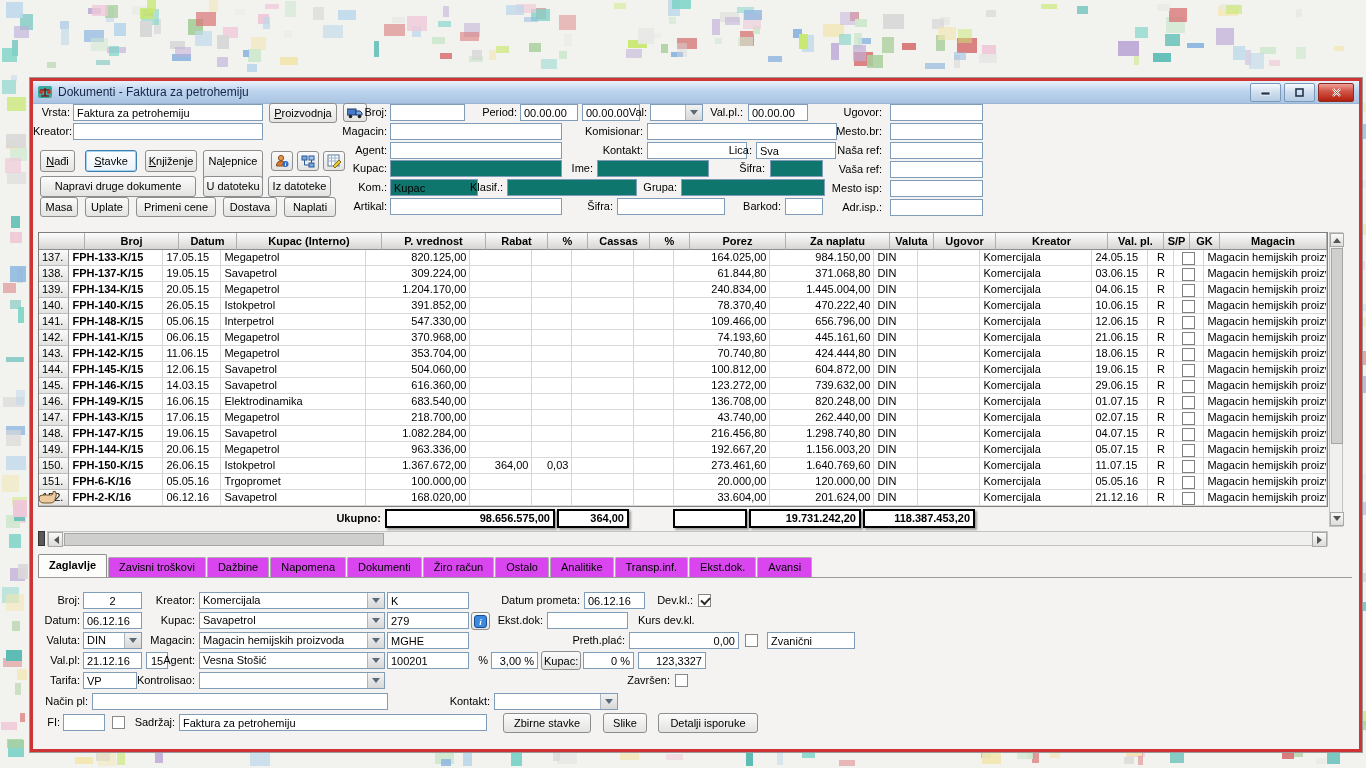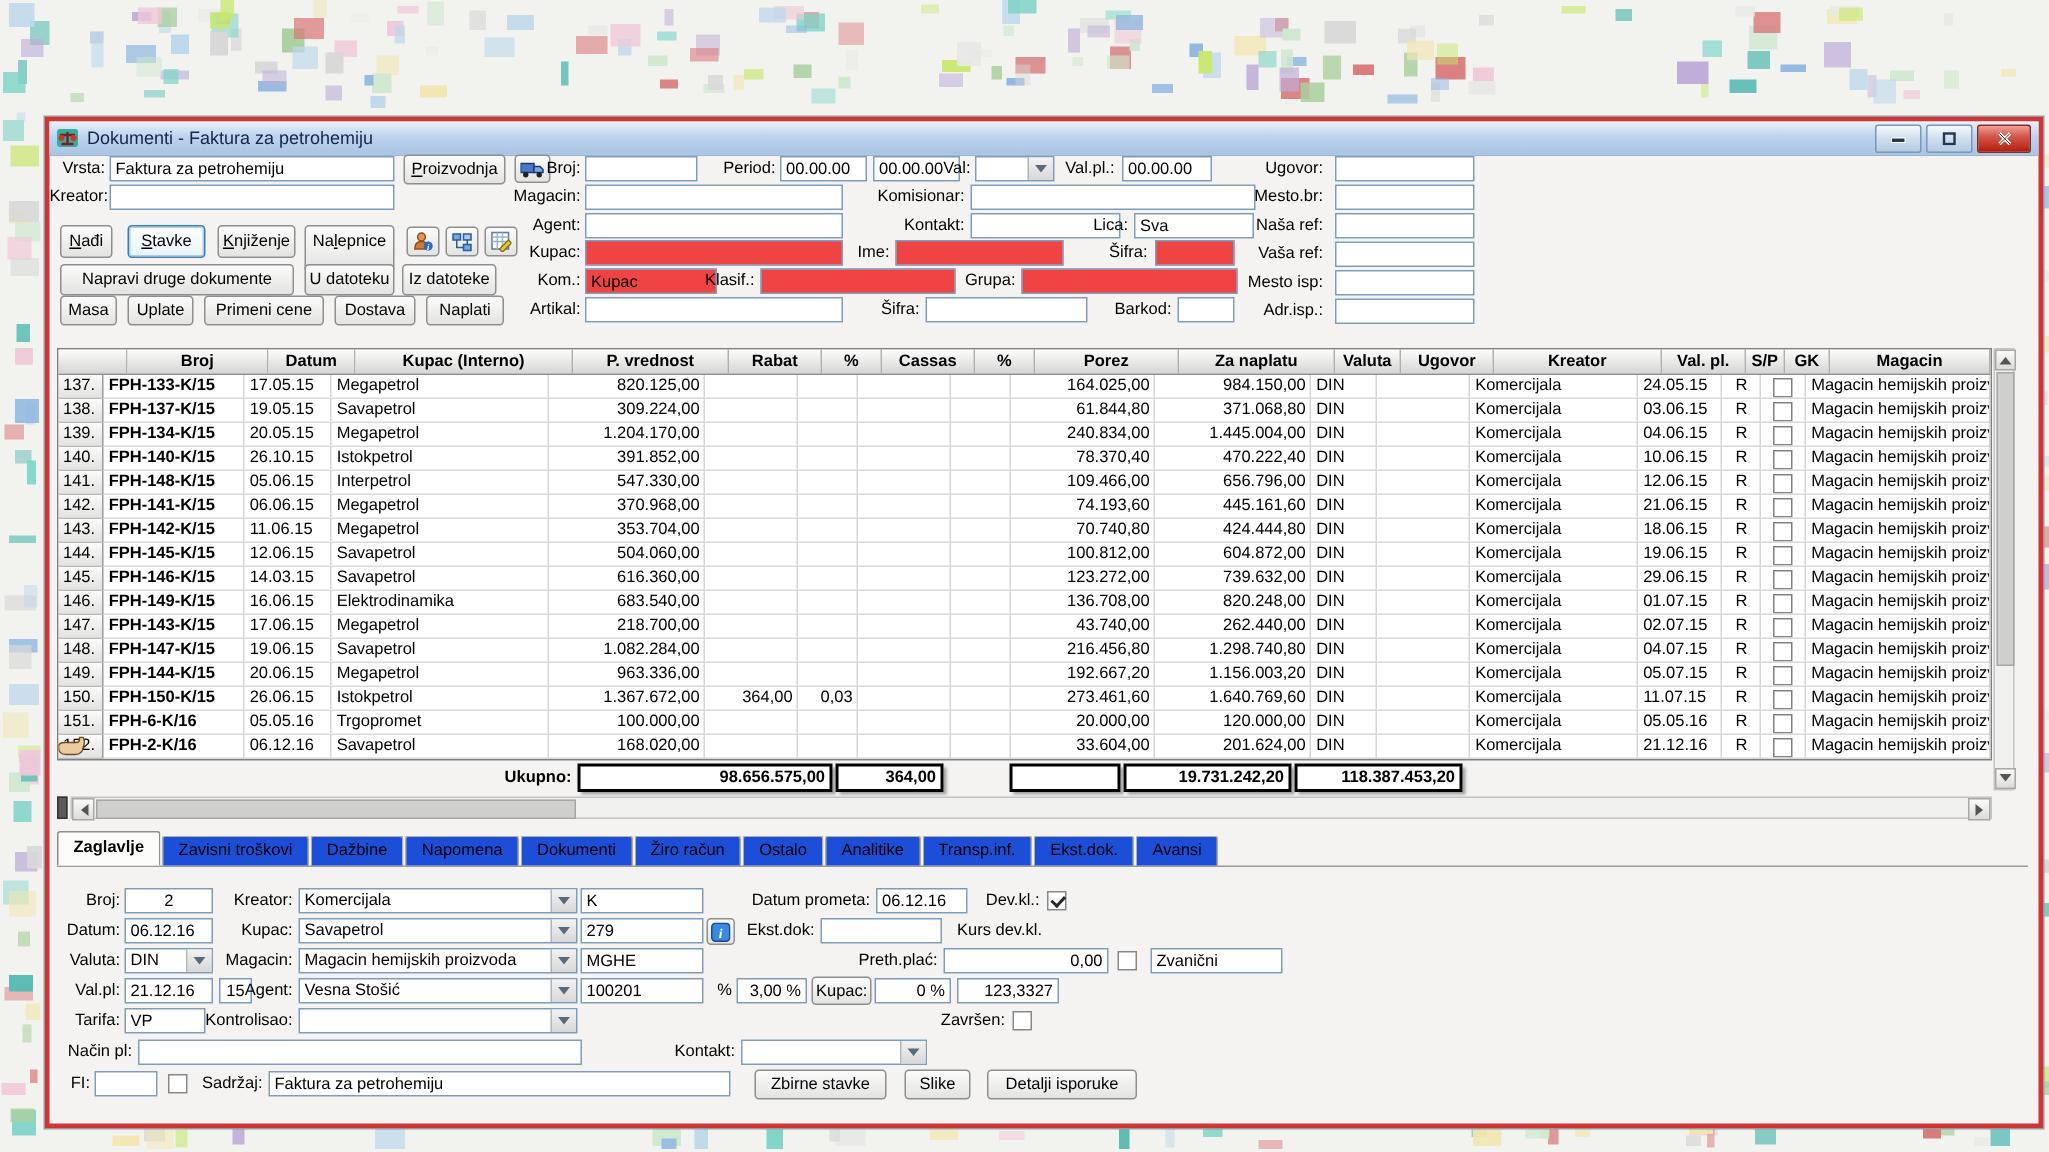--- a/index.html
+++ b/index.html
@@ -15,21 +15,21 @@
   #titlebar .ttl{font-size:12px;color:#15254a;margin-left:5px;white-space:nowrap}
   .wbtns{position:absolute;right:5px;top:2px;display:flex;gap:3px}
   .wbtn{width:29px;height:17px;border:1px solid #7b98b8;border-radius:2px;
         background:linear-gradient(#f6fafd,#cfdeee 50%,#b6cce4);display:flex;align-items:center;justify-content:center}
   .wbtn.close{width:34px;border-color:#8e2b20;background:linear-gradient(#f0a098,#d4584a 40%,#b21f0e)}
   
   .lbl{position:absolute;height:17px;line-height:17px;font-size:11px;color:#000;text-align:right;white-space:nowrap}
   .txt{position:absolute;height:17px;line-height:17px;font-size:11px;color:#000;white-space:nowrap}
   .inp{position:absolute;height:17px;border:1px solid #7f9db9;background:#fff;font:11px "Liberation Sans",sans-serif;
        padding:0 3px;box-sizing:border-box;color:#000;outline:none}
-  .inp.green{background:#ef4444}
+  .inp.green{background:#0f766e}
   .inp.ctr{text-align:center}
   .inp.rt{text-align:right}
   .btn{position:absolute;font:11px "Liberation Sans",sans-serif;color:#000;border:1px solid #8e8e8e;border-radius:3px;
        background:linear-gradient(#fbfbfb,#e3e3e1);text-align:center;box-sizing:border-box;height:20px;line-height:17px;
        padding:1px 2px 0 2px;white-space:nowrap;overflow:hidden}
   .btn.focus{border:1px solid #3c7fb1;box-shadow:inset 0 0 0 1px #a8d0ec;background:linear-gradient(#fdfefe,#eaf4fb)}
   .ibtn{position:absolute;width:22px;height:20px;border:1px solid #8e8e8e;border-radius:3px;
        background:linear-gradient(#fbfbfb,#e3e3e1);display:flex;align-items:center;justify-content:center;box-sizing:border-box}
   .combo{position:absolute;height:17px;border:1px solid #7f9db9;background:#fff;box-sizing:border-box}
   .combo .ct{position:absolute;left:3px;top:0;right:17px;height:15px;line-height:15px;font-size:11px;
@@ -71,21 +71,21 @@
   .tri{width:0;height:0;border:4px solid transparent}
   .tri.left{border-right:5px solid #555;margin-left:-3px}
   .tri.right{border-left:5px solid #555;margin-right:-3px}
   .tri.up{border-bottom:5px solid #555;margin-top:-3px}
   .tri.down{border-top:5px solid #555;margin-bottom:-3px}
   .sthumb{position:absolute;background:#cfcfcd;border:1px solid #a6a6a4;box-sizing:border-box}
   .splitter{position:absolute;width:7px;background:#5a5a5a;border:1px solid #333;box-sizing:border-box}
   
   #tabs{position:absolute;left:5px;top:474px;right:7px;height:22px;border-bottom:1px solid #9a9a9a;display:flex;align-items:flex-end}
   .tab{height:19px;line-height:18px;font-size:11px;padding:0 10px;border:1px solid #adadab;border-bottom:none;
-       background:#1d4ed8;margin-right:1px;border-radius:2px 2px 0 0;white-space:nowrap}
+       background:#d946ef;margin-right:1px;border-radius:2px 2px 0 0;white-space:nowrap}
   .tab.active{height:22px;line-height:21px;background:#fcfcfb;font-weight:bold;border-color:#8e8e8e;position:relative;z-index:2}
   
   svg{display:block}
 </style>
 </head>
 <body>
 
 <div id="screen">
   <div id="noise">
       <div style="left: 712px; top: 19px; width: 8px; height: 16px; background: rgb(192, 174, 216); opacity: 0.65;"></div>
@@ -566,21 +566,21 @@
             <div class="tc ctr c-sp">R</div>
             <div class="tc ctr c-gk"><span class="gkbox"></span></div>
             <div class="tc c-mag">Magacin hemijskih proizvoda</div>
           </div>
           <div class="trow">
             <div class="tc gut">
               
               <span>140.</span>
             </div>
             <div class="tc b c-broj">FPH-140-K/15</div>
-            <div class="tc c-datum">26.10.15</div>
+            <div class="tc c-datum">26.05.15</div>
             <div class="tc c-kupac">Istokpetrol</div>
             <div class="tc rt c-pv">391.852,00</div>
             <div class="tc rt c-rabat"></div>
             <div class="tc rt c-pct1"></div>
             <div class="tc rt c-cassas"></div>
             <div class="tc rt c-pct2"></div>
             <div class="tc rt c-porez">78.370,40</div>
             <div class="tc rt c-zn">470.222,40</div>
             <div class="tc c-valuta">DIN</div>
             <div class="tc c-ugovor"></div>

